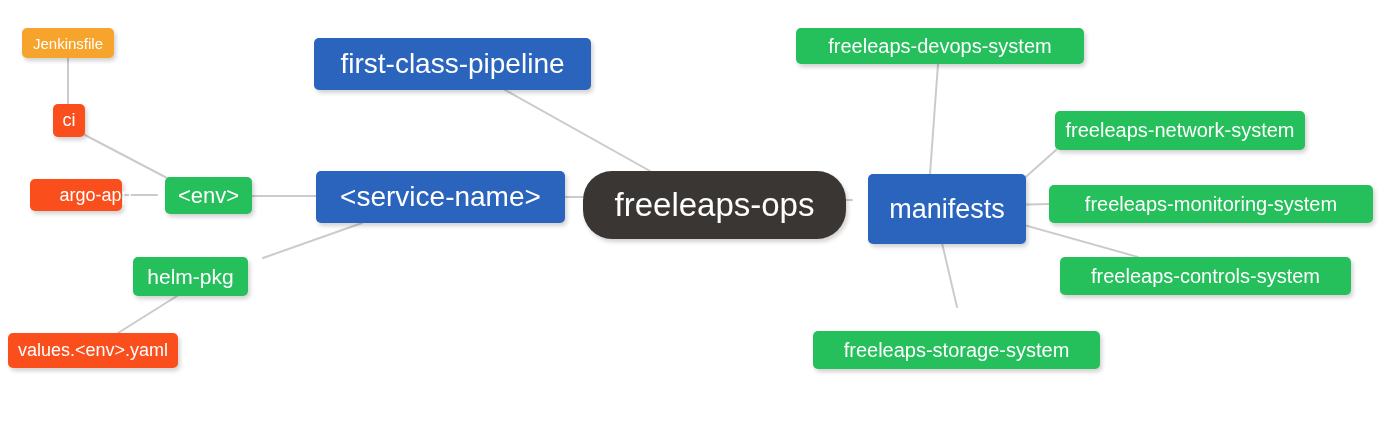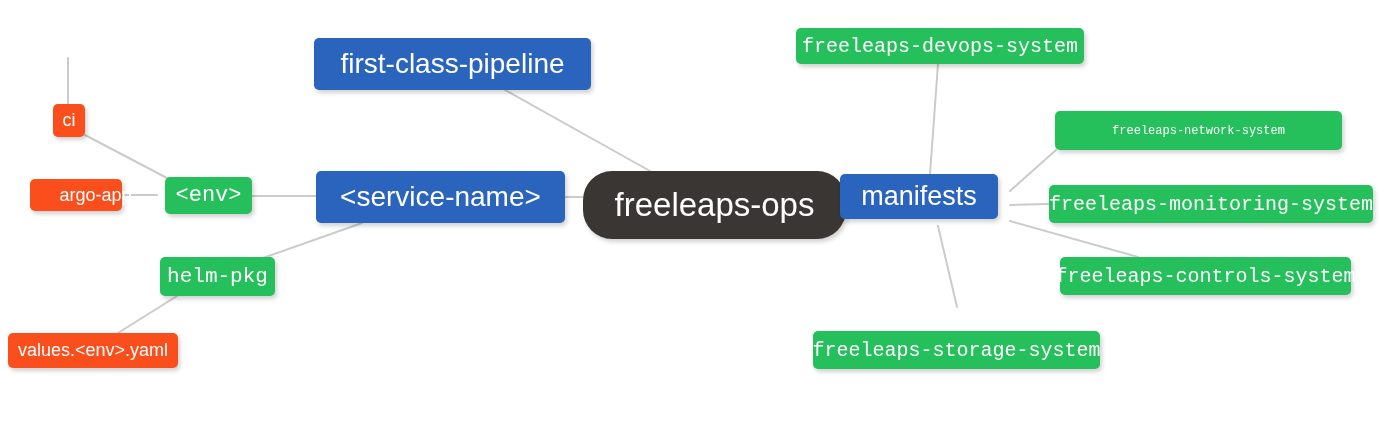--- a/index.html
+++ b/index.html
@@ -16,36 +16,36 @@
     display:flex;align-items:center;justify-content:center;
     color:#ffffff;
     border-radius:5px;
     box-shadow:2px 3px 4px rgba(0,0,0,0.18);
     white-space:nowrap;
     cursor:default;
     box-sizing:border-box;
   }
   .c-orange{background:#F7A42C;}
   .c-red{background:#FA4E1C;}
-  .c-green{background:#25BF5B;font-family:Liberation Mono, monospace;}
+  .c-green{background:#25BF5B;}
   .c-blue{background:#2A64BD;}
   .c-dark{background:#3A3633;}
 
   .n-jenkinsfile{left:22px;top:28px;width:92px;height:30px;font-size:15px;}
   .n-ci{left:53px;top:104px;width:32px;height:33px;font-size:18px;text-align:right;}
   .n-argo-app{left:30px;top:179px;width:92px;height:32px;font-size:18px;padding-left:39px;}
   .n-env{left:157px;top:177px;width:87px;height:37px;font-size:22px;margin-left:8px;}
   .n-first-class-pipeline{left:314px;top:38px;width:277px;height:52px;font-size:28px;}
   .n-service-name{left:316px;top:171px;width:249px;height:52px;font-size:28px;}
-  .n-helm-pkg{left:160px;top:257px;width:115px;height:39px;font-size:21px;}
+  .n-helm-pkg{left:133px;top:257px;width:115px;height:39px;font-size:21px;}
   .n-values-env-yaml{left:8px;top:333px;width:170px;height:35px;font-size:18px;}
   .n-freeleaps-ops{left:583px;top:171px;width:263px;height:68px;font-size:33px;border-radius:29px;}
-  .n-manifests{left:840px;top:174px;width:158px;height:45px;font-size:27px;}
+  .n-manifests{left:868px;top:174px;width:158px;height:70px;font-size:27px;}
   .n-devops{left:796px;top:28px;width:288px;height:36px;font-size:20px;}
-  .n-network{left:1055px;top:111px;width:287px;height:39px;font-size:12px;}
+  .n-network{left:1055px;top:111px;width:250px;height:39px;font-size:20px;}
   .n-monitoring{left:1049px;top:185px;width:324px;height:38px;font-size:20px;text-align:right;}
   .n-controls{left:1060px;top:257px;width:291px;height:38px;font-size:20px;}
   .n-storage{left:813px;top:307px;width:287px;height:38px;font-size:20px;margin-top:24px;}
 </style>
 </head>
 <body>
 
 <div class="canvas">
 
   <svg class="edges" width="1390" height="421" viewBox="0 0 1390 421" xmlns="http://www.w3.org/2000/svg">
@@ -60,20 +60,21 @@
       <line x1="565" y1="197" x2="583" y2="197"></line>
       <line x1="846" y1="200" x2="852" y2="200"></line>
       <line x1="938" y1="64" x2="930" y2="174"></line>
       <line x1="1010" y1="191" x2="1056" y2="150"></line>
       <line x1="1010" y1="205" x2="1049" y2="204"></line>
       <line x1="1010" y1="221" x2="1138" y2="257"></line>
       <line x1="938" y1="226" x2="957" y2="307"></line>
     </g>
   </svg>
 
+  <div class="node c-orange n-jenkinsfile">Jenkinsfile</div>
 
   <div class="node c-red n-ci">ci</div>
 
   <div class="node c-red n-argo-app">argo-app</div>
 
   <div class="node c-green n-env">&lt;env&gt;</div>
 
   <div class="node c-blue n-first-class-pipeline">first-class-pipeline</div>
 
   <div class="node c-blue n-service-name">&lt;service-name&gt;</div>

